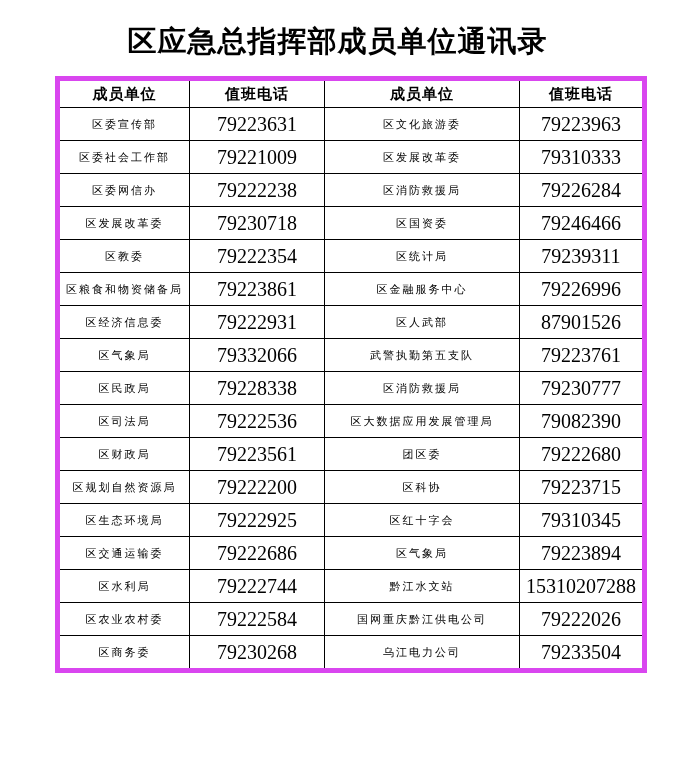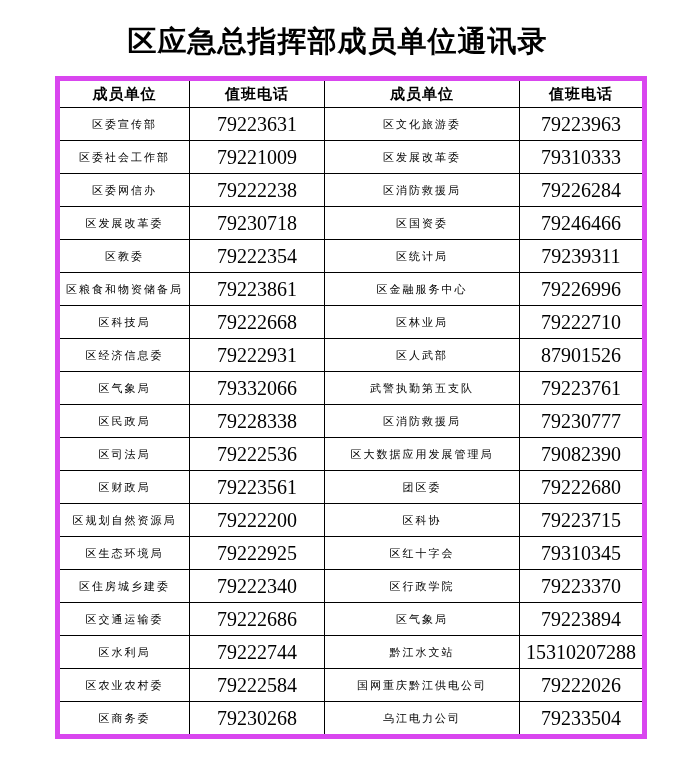--- a/index.html
+++ b/index.html
@@ -114,26 +114,20 @@
         <td class="unit">区统计局</td>
         <td class="phone">79239311</td>
       </tr>
       <tr>
         <td class="unit">区粮食和物资储备局</td>
         <td class="phone">79223861</td>
         <td class="unit">区金融服务中心</td>
         <td class="phone">79226996</td>
       </tr>
       <tr>
-        <td class="unit">区科技局</td>
-        <td class="phone">79222668</td>
-        <td class="unit">区林业局</td>
-        <td class="phone">79222710</td>
-      </tr>
-      <tr>
         <td class="unit">区经济信息委</td>
         <td class="phone">79222931</td>
         <td class="unit">区人武部</td>
         <td class="phone">87901526</td>
       </tr>
       <tr>
         <td class="unit">区气象局</td>
         <td class="phone">79332066</td>
         <td class="unit">武警执勤第五支队</td>
         <td class="phone">79223761</td>
@@ -162,26 +156,20 @@
         <td class="unit">区科协</td>
         <td class="phone">79223715</td>
       </tr>
       <tr>
         <td class="unit">区生态环境局</td>
         <td class="phone">79222925</td>
         <td class="unit">区红十字会</td>
         <td class="phone">79310345</td>
       </tr>
       <tr>
-        <td class="unit">区住房城乡建委</td>
-        <td class="phone">79222340</td>
-        <td class="unit">区行政学院</td>
-        <td class="phone">79223370</td>
-      </tr>
-      <tr>
         <td class="unit">区交通运输委</td>
         <td class="phone">79222686</td>
         <td class="unit">区气象局</td>
         <td class="phone">79223894</td>
       </tr>
       <tr>
         <td class="unit">区水利局</td>
         <td class="phone">79222744</td>
         <td class="unit">黔江水文站</td>
         <td class="phone">15310207288</td>

